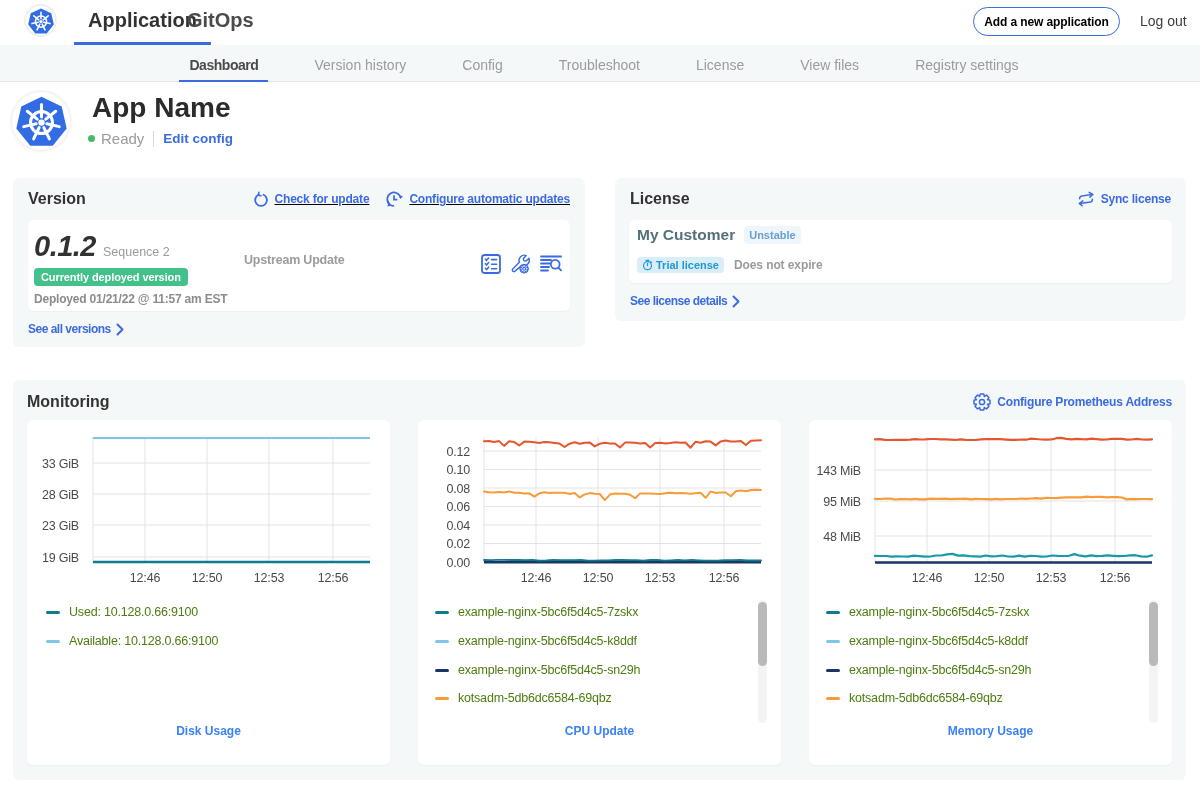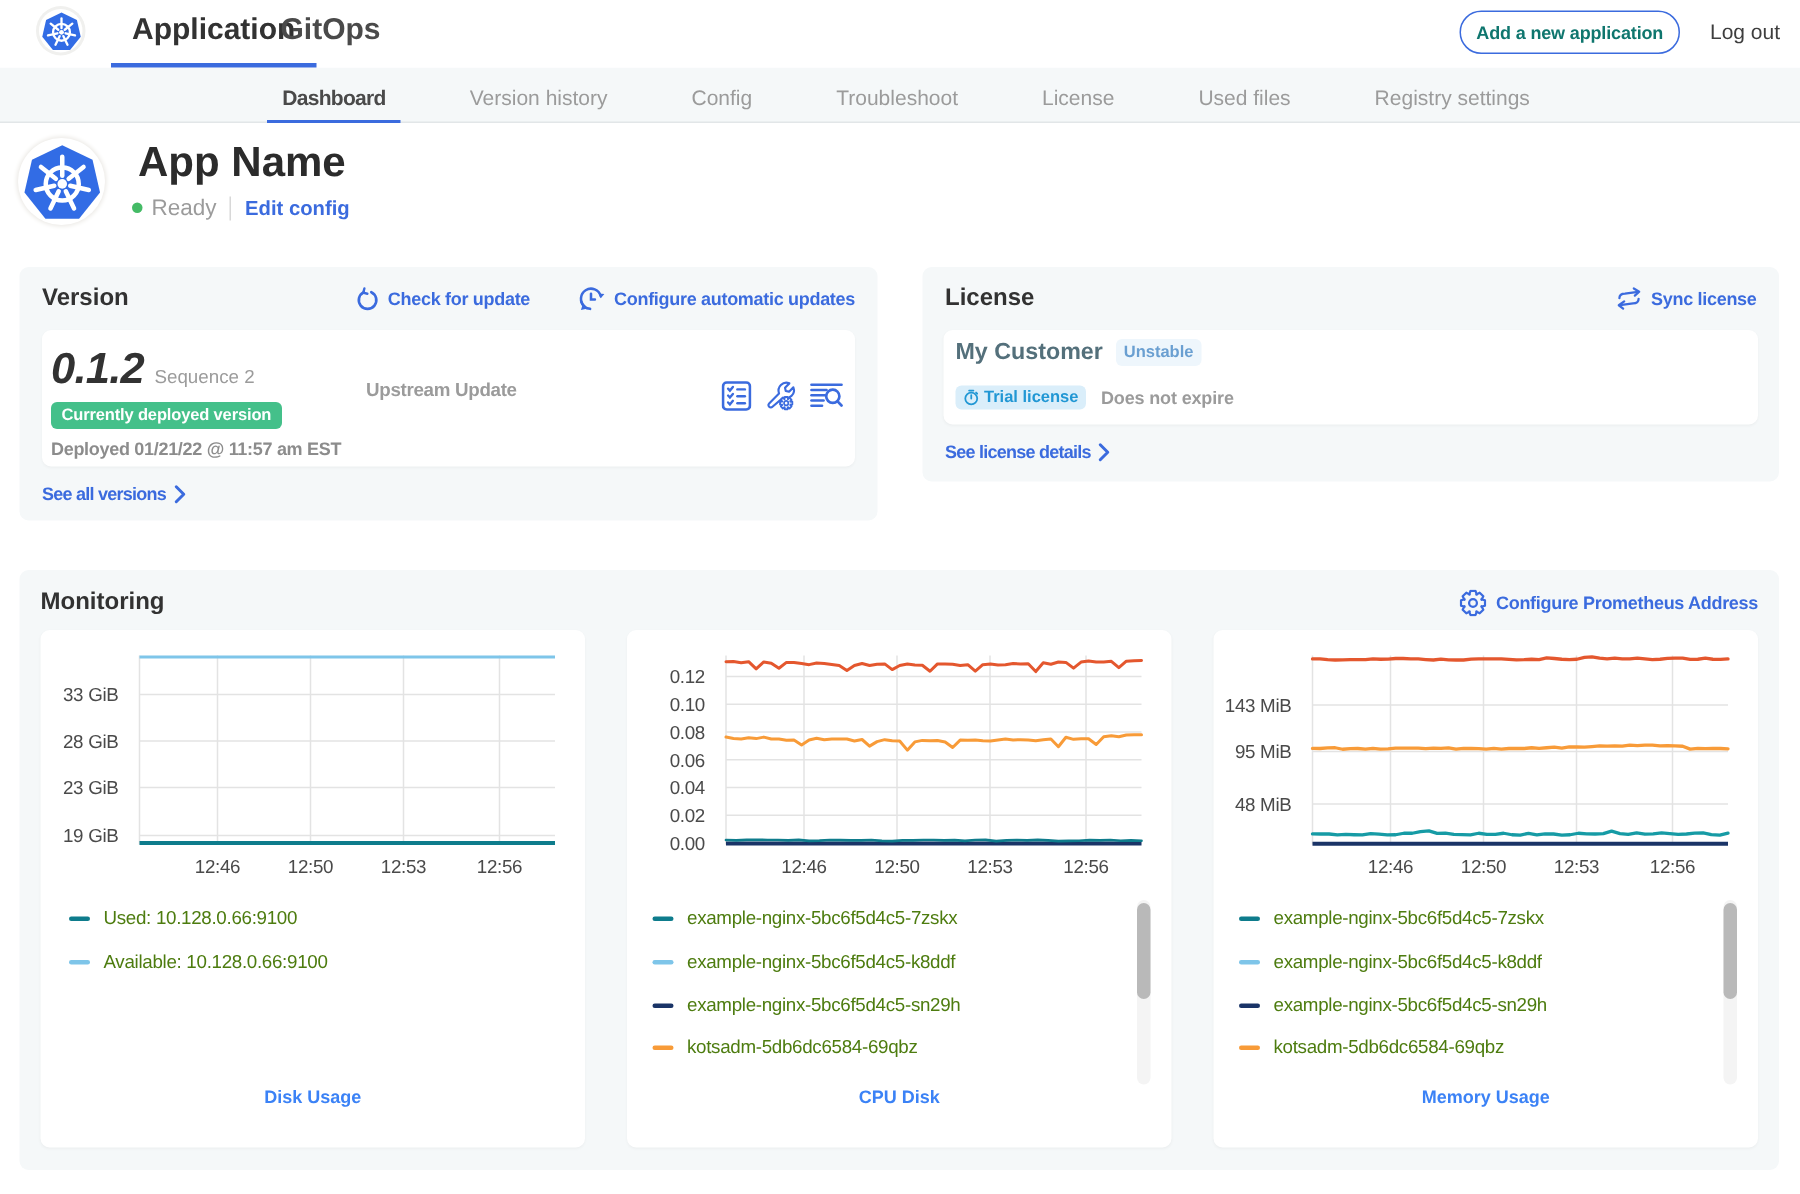--- a/index.html
+++ b/index.html
@@ -4,21 +4,21 @@
 <style>
 * { margin:0; padding:0; box-sizing:border-box; }
 html,body { width:1200px; height:796px; background:#fff; font-family:"Liberation Sans", sans-serif; overflow:hidden; }
 
 .topnav { height:45px; background:#fff; position:relative; }
 .logo-sm { position:absolute; left:26px; top:6px; width:29px; height:29px; border-radius:50%; background:#fff; box-shadow:0 0 0 2px #f0f0ee; display:flex; align-items:center; justify-content:center; }
 .nav-tab { position:absolute; top:0; height:45px; padding-bottom:5px; font-size:20px; font-weight:700; color:#323232; display:flex; align-items:center; }
 .nav-tab.app { left:88px; }
 .nav-tab.app::after { content:""; position:absolute; left:-14px; right:-14px; bottom:0; height:3px; background:#3b6bde; }
 .nav-tab.gitops { left:187px; color:#4a4a4a; }
-.add-app-btn { position:absolute; left:973px; top:7px; width:147px; height:29px; border:1px solid #3b6bde; border-radius:15px; color:#0f766e; font-size:12px; font-weight:700; letter-spacing:-0.1px; display:flex; align-items:center; justify-content:center; background:#fff; }
+.add-app-btn { position:absolute; left:973px; top:7px; width:147px; height:29px; border:1px solid #3b6bde; border-radius:15px; color:#000000; font-size:12px; font-weight:700; letter-spacing:-0.1px; display:flex; align-items:center; justify-content:center; background:#fff; }
 .logout { position:absolute; left:1140px; top:0; height:45px; padding-bottom:3px; display:flex; align-items:center; font-size:14px; font-weight:400; color:#3e3e3e; }
 
 .subnav { height:37px; background:#f5f8f9; border-bottom:1px solid #e2e6e8; display:flex; justify-content:center; padding-left:8px; }
 .subnav .item { position:relative; height:100%; display:flex; align-items:center; padding-top:3px; margin:0 28px; font-size:14px; color:#9b9b9b; white-space:nowrap; }
 .subnav .item.active { color:#4a4a4a; font-weight:700; letter-spacing:-0.45px; }
 .subnav .item.active::after { content:""; position:absolute; left:-10px; right:-10px; bottom:-1px; height:2px; background:#3b6bde; }
 
 .app-header { position:relative; height:96px; }
 .logo-lg { position:absolute; left:12px; top:10px; width:58px; height:58px; border-radius:50%; background:#fff; box-shadow:0 0 3px 1px #eceae6; display:flex; align-items:center; justify-content:center; }
 .app-name { position:absolute; left:92px; top:10px; font-size:28px; font-weight:700; color:#2b2b2b; letter-spacing:0; }
@@ -31,21 +31,21 @@
 .card-version { left:13px; top:178px; width:572px; height:169px; }
 .card-license { left:615px; top:178px; width:571px; height:143px; }
 .card-monitor { left:13px; top:380px; width:1173px; height:400px; }
 .card h2 { font-size:16px; font-weight:700; color:#323232; }
 .inner { background:#fff; border-radius:6px; box-shadow:0 1px 2px rgba(0,0,0,.04); }
 a.link { color:#3b6bde; font-weight:700; text-decoration:none; font-size:12px; letter-spacing:-0.5px; }
 .icon-link span { font-size:12px; letter-spacing:-0.2px; display:inline-block; }
 .icon-link { display:flex; align-items:center; gap:6px; }
 
 .v-head { position:absolute; left:15px; right:15px; top:12px; display:flex; align-items:center; }
-.v-actions { margin-left:auto; display:flex; gap:32px; }
+.v-actions { margin-left:auto; display:flex; gap:16px;text-decoration:underline; }
 .v-inner { position:absolute; left:15px; top:42px; width:542px; height:91px; }
 .v-col1 { position:absolute; left:6px; top:0; white-space:nowrap; }
 .v-ver-row { display:flex; align-items:baseline; margin-top:10px; }
 .v-ver { font-size:29px; font-weight:700; color:#323232; letter-spacing:-0.5px;font-style:italic; }
 .v-seq { font-size:12.5px; color:#9b9b9b; margin-left:7px; }
 .v-badge { display:inline-block; background:#44c08a; color:#fff; font-size:11px; font-weight:700; border-radius:4px; padding:3px 7px; margin-top:5px; letter-spacing:-0.1px; }
 .v-deployed { font-size:12px; font-weight:600; color:#8c8c8c; margin-top:6px; letter-spacing:-0.2px; }
 .v-source { position:absolute; left:216px; top:33px; font-size:12.5px; font-weight:700; color:#9b9b9b; white-space:nowrap; letter-spacing:-0.2px; }
 .v-icons { position:absolute; right:8px; top:33px; display:flex; gap:9px; align-items:center; }
 .v-footer { position:absolute; left:15px; top:144px; display:flex; align-items:center; gap:5px; }
@@ -98,21 +98,21 @@
   <div class="nav-tab gitops">GitOps</div>
   <div class="add-app-btn">Add a new application</div>
   <div class="logout">Log out</div>
 </div>
 <div class="subnav">
   <div class="item active">Dashboard</div>
   <div class="item">Version history</div>
   <div class="item">Config</div>
   <div class="item">Troubleshoot</div>
   <div class="item">License</div>
-  <div class="item">Used files</div>
+  <div class="item">View files</div>
   <div class="item">Registry settings</div>
 </div>
 <div class="app-header">
   <div class="logo-lg">
       <svg width="55" height="55" viewBox="0 0 100 100">
         <polygon points="50.0,5.0 86.7,22.7 95.8,62.5 70.4,94.3 29.6,94.3 4.2,62.5 13.3,22.7" fill="#326ce5"></polygon>
         <g stroke="#fff" stroke-width="5.5" stroke-linecap="round" fill="none">
           <circle cx="50" cy="52" r="20"></circle>
           <line x1="50.0" y1="42.0" x2="50.0" y2="19.0"></line>
           <line x1="57.8" y1="45.8" x2="75.8" y2="31.4"></line>
@@ -330,21 +330,21 @@
           <span class="legend-dash" style="background:#1a3467"></span>
           <span>example-nginx-5bc6f5d4c5-sn29h</span>
         </div>
       <div class="legend-item" style="left:17px; top:91px;">
           <span class="legend-dash" style="background:#f89b38"></span>
           <span>kotsadm-5db6dc6584-69qbz</span>
         </div>
       <div class="sbar-track" style="left:340px; top:0px;"></div>
       <div class="sbar-thumb" style="left:340px; top:2px;"></div>
     </div>
-    <div class="chart-title">CPU Disk</div>
+    <div class="chart-title">CPU Update</div>
   </div>
   <div class="chart-card c3">
     <svg class="chart-svg" width="363" height="170" viewBox="0 0 363 170">
         <line x1="66" y1="17" x2="66" y2="143" stroke="#e3e3e3" stroke-width="1"></line>
         <line x1="118" y1="17" x2="118" y2="143" stroke="#e3e3e3" stroke-width="1"></line>
         <line x1="180" y1="17" x2="180" y2="143" stroke="#e3e3e3" stroke-width="1"></line>
         <line x1="242" y1="17" x2="242" y2="143" stroke="#e3e3e3" stroke-width="1"></line>
         <line x1="306" y1="17" x2="306" y2="143" stroke="#e3e3e3" stroke-width="1"></line>
         <line x1="66" y1="50" x2="343" y2="50" stroke="#e3e3e3" stroke-width="1"></line>
         <line x1="66" y1="81" x2="343" y2="81" stroke="#e3e3e3" stroke-width="1"></line>

